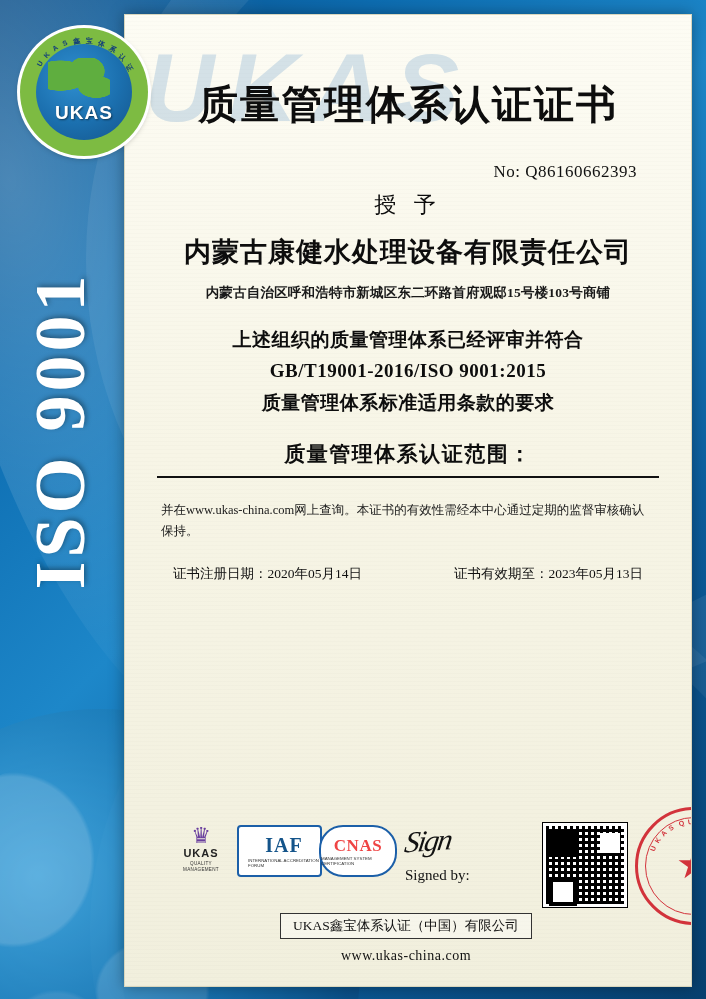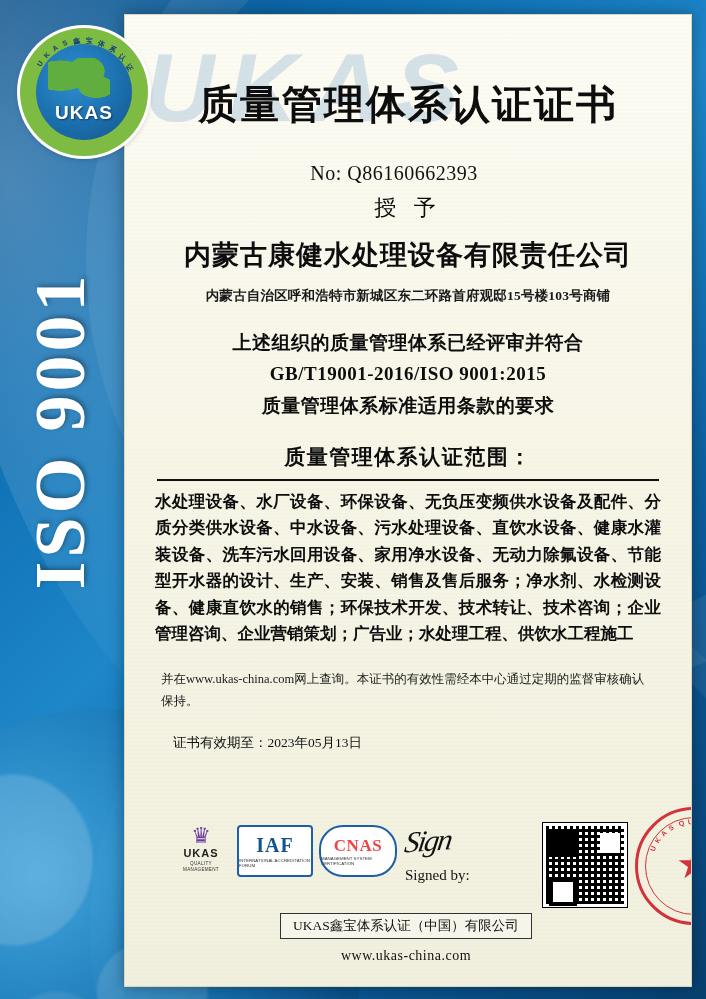--- a/index.html
+++ b/index.html
@@ -191,24 +191,24 @@
   .title {
     margin-top: 62px;
     font-family: "Liberation Serif", serif;
     font-weight: bold;
     font-size: 40px;
     letter-spacing: 2px;
     color: #0d0d0d;
   }
   .cert-no {
     margin-top: 30px;
-    text-align: center;
+    text-align: right;
     padding-right: 28px;
     font-family: "Liberation Serif", serif;
-    font-size: 20px;
+    font-size: 17px;
     color: #111;
     letter-spacing: .5px;
   }
   .granted {
     margin-top: 8px;
     font-weight: normal;
     font-size: 22px;
     letter-spacing: 6px;
     color: #0d0d0d;
   }
@@ -311,20 +311,21 @@
   .b-iaf {
     left: 112px;
     width: 72px; height: 48px;
     border: 2px solid #1b5fa8;
     border-radius: 4px;
     background: #fff;
     display: flex;
     flex-direction: column;
     align-items: center;
     justify-content: center;
+    padding-left: 9px;
   }
   .b-iaf .big {
     font-family: "Liberation Serif", serif;
     font-weight: bold;
     font-size: 20px;
     color: #14548a;
     letter-spacing: 1px;
     line-height: 1;
   }
   .b-iaf .tiny {
@@ -511,27 +512,29 @@
       <div class="address">内蒙古自治区呼和浩特市新城区东二环路首府观邸15号楼103号商铺</div>
 
       <div class="statement">
         <div>上述组织的质量管理体系已经评审并符合</div>
         <div>GB/T19001-2016/ISO 9001:2015</div>
         <div>质量管理体系标准适用条款的要求</div>
       </div>
 
       <div class="scope-title">质量管理体系认证范围：</div>
       <div class="rule"></div>
-      <div class="scope-body">水处理设备、水厂设备、环保设备、无负压变频供水设备及配件、分质分类供水设备、中水设备、污水处理设备、直饮水设备、健康水灌装设备、洗车污水回用设备、家用净水设备、无动力除氟设备、节能型开水器的设计、生产、安装、销售及售后服务；净水剂、水检测设备、健康直饮水的销售；环保技术开发、技术转让、技术咨询；企业管理咨询、企业营销策划；广告业；水处理工程、供饮水工程施工</div>
 
       <div class="note">
         <div>并在www.ukas-china.com网上查询。本证书的有效性需经本中心通过定期的监督审核确认保持。</div>
       </div>
 
       <div class="dates">
+        <div>
+          <span>证书注册日期：</span><span>2020年05月14日</span>
+        </div>
         <div>
           <span>证书有效期至：</span><span>2023年05月13日</span>
         </div>
       </div>
     </div>
 
     <div class="badges">
       <div class="badge b-ukas">
         <div class="crown">♛</div>
         <div class="txt">UKAS</div>

